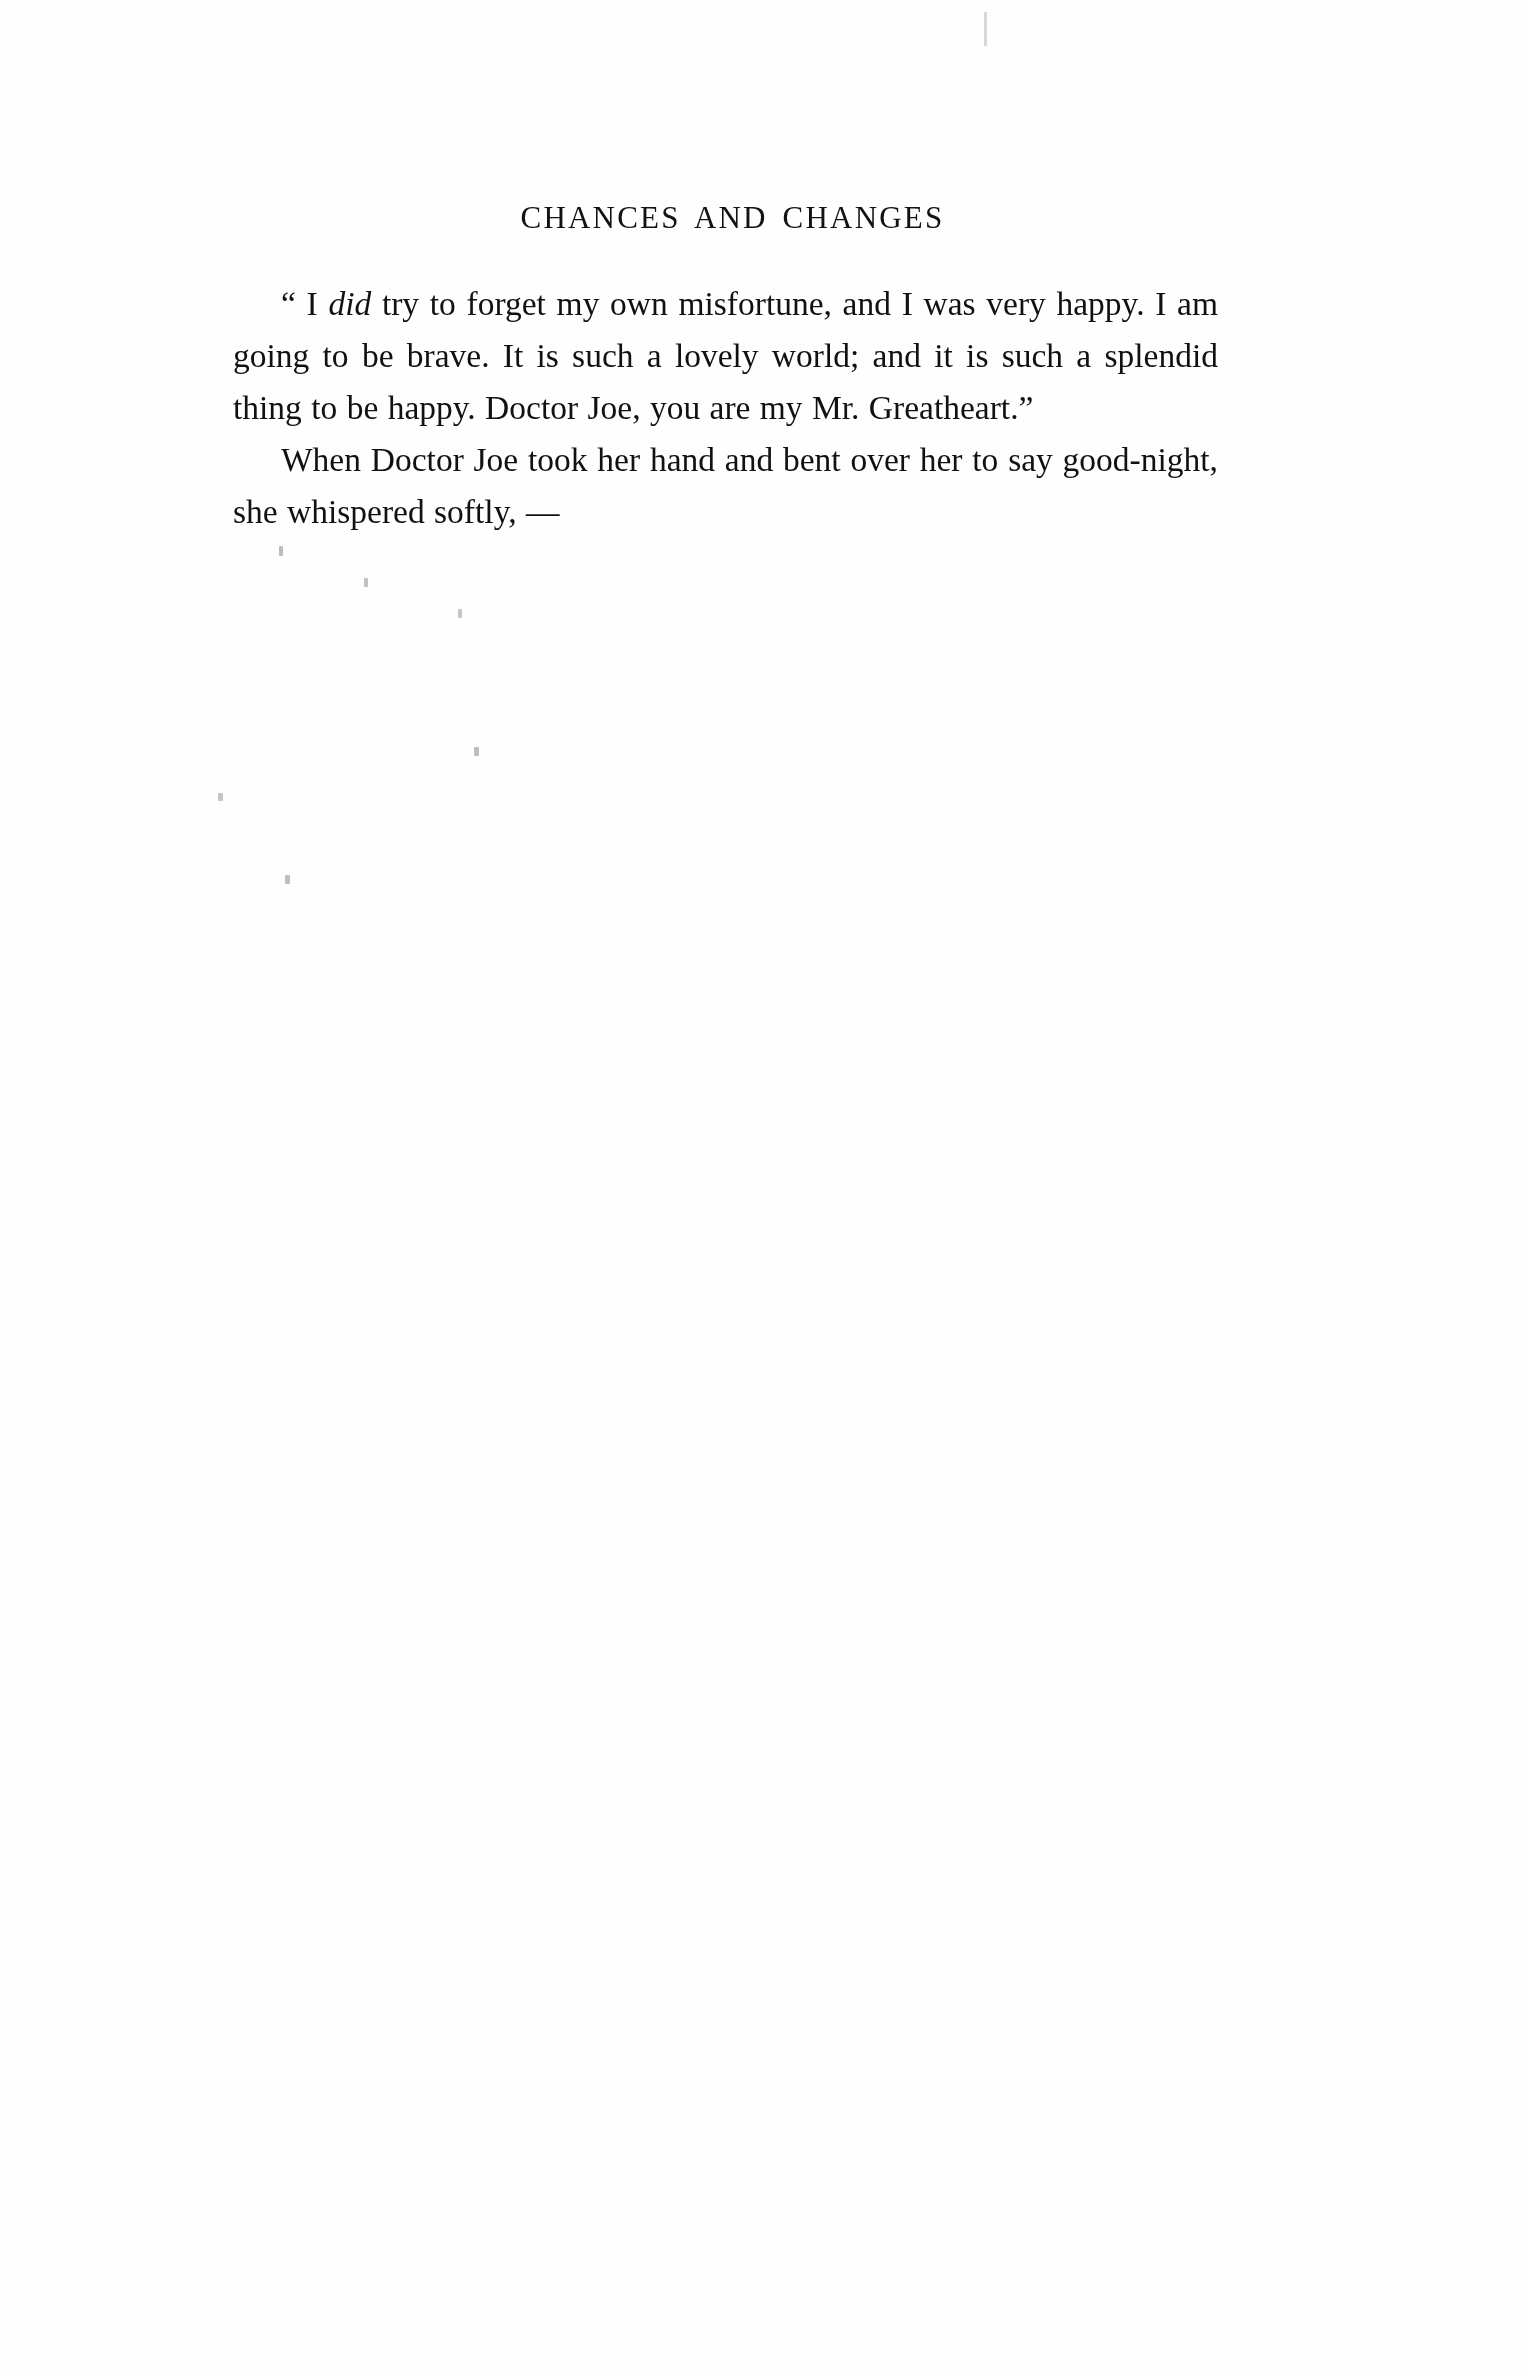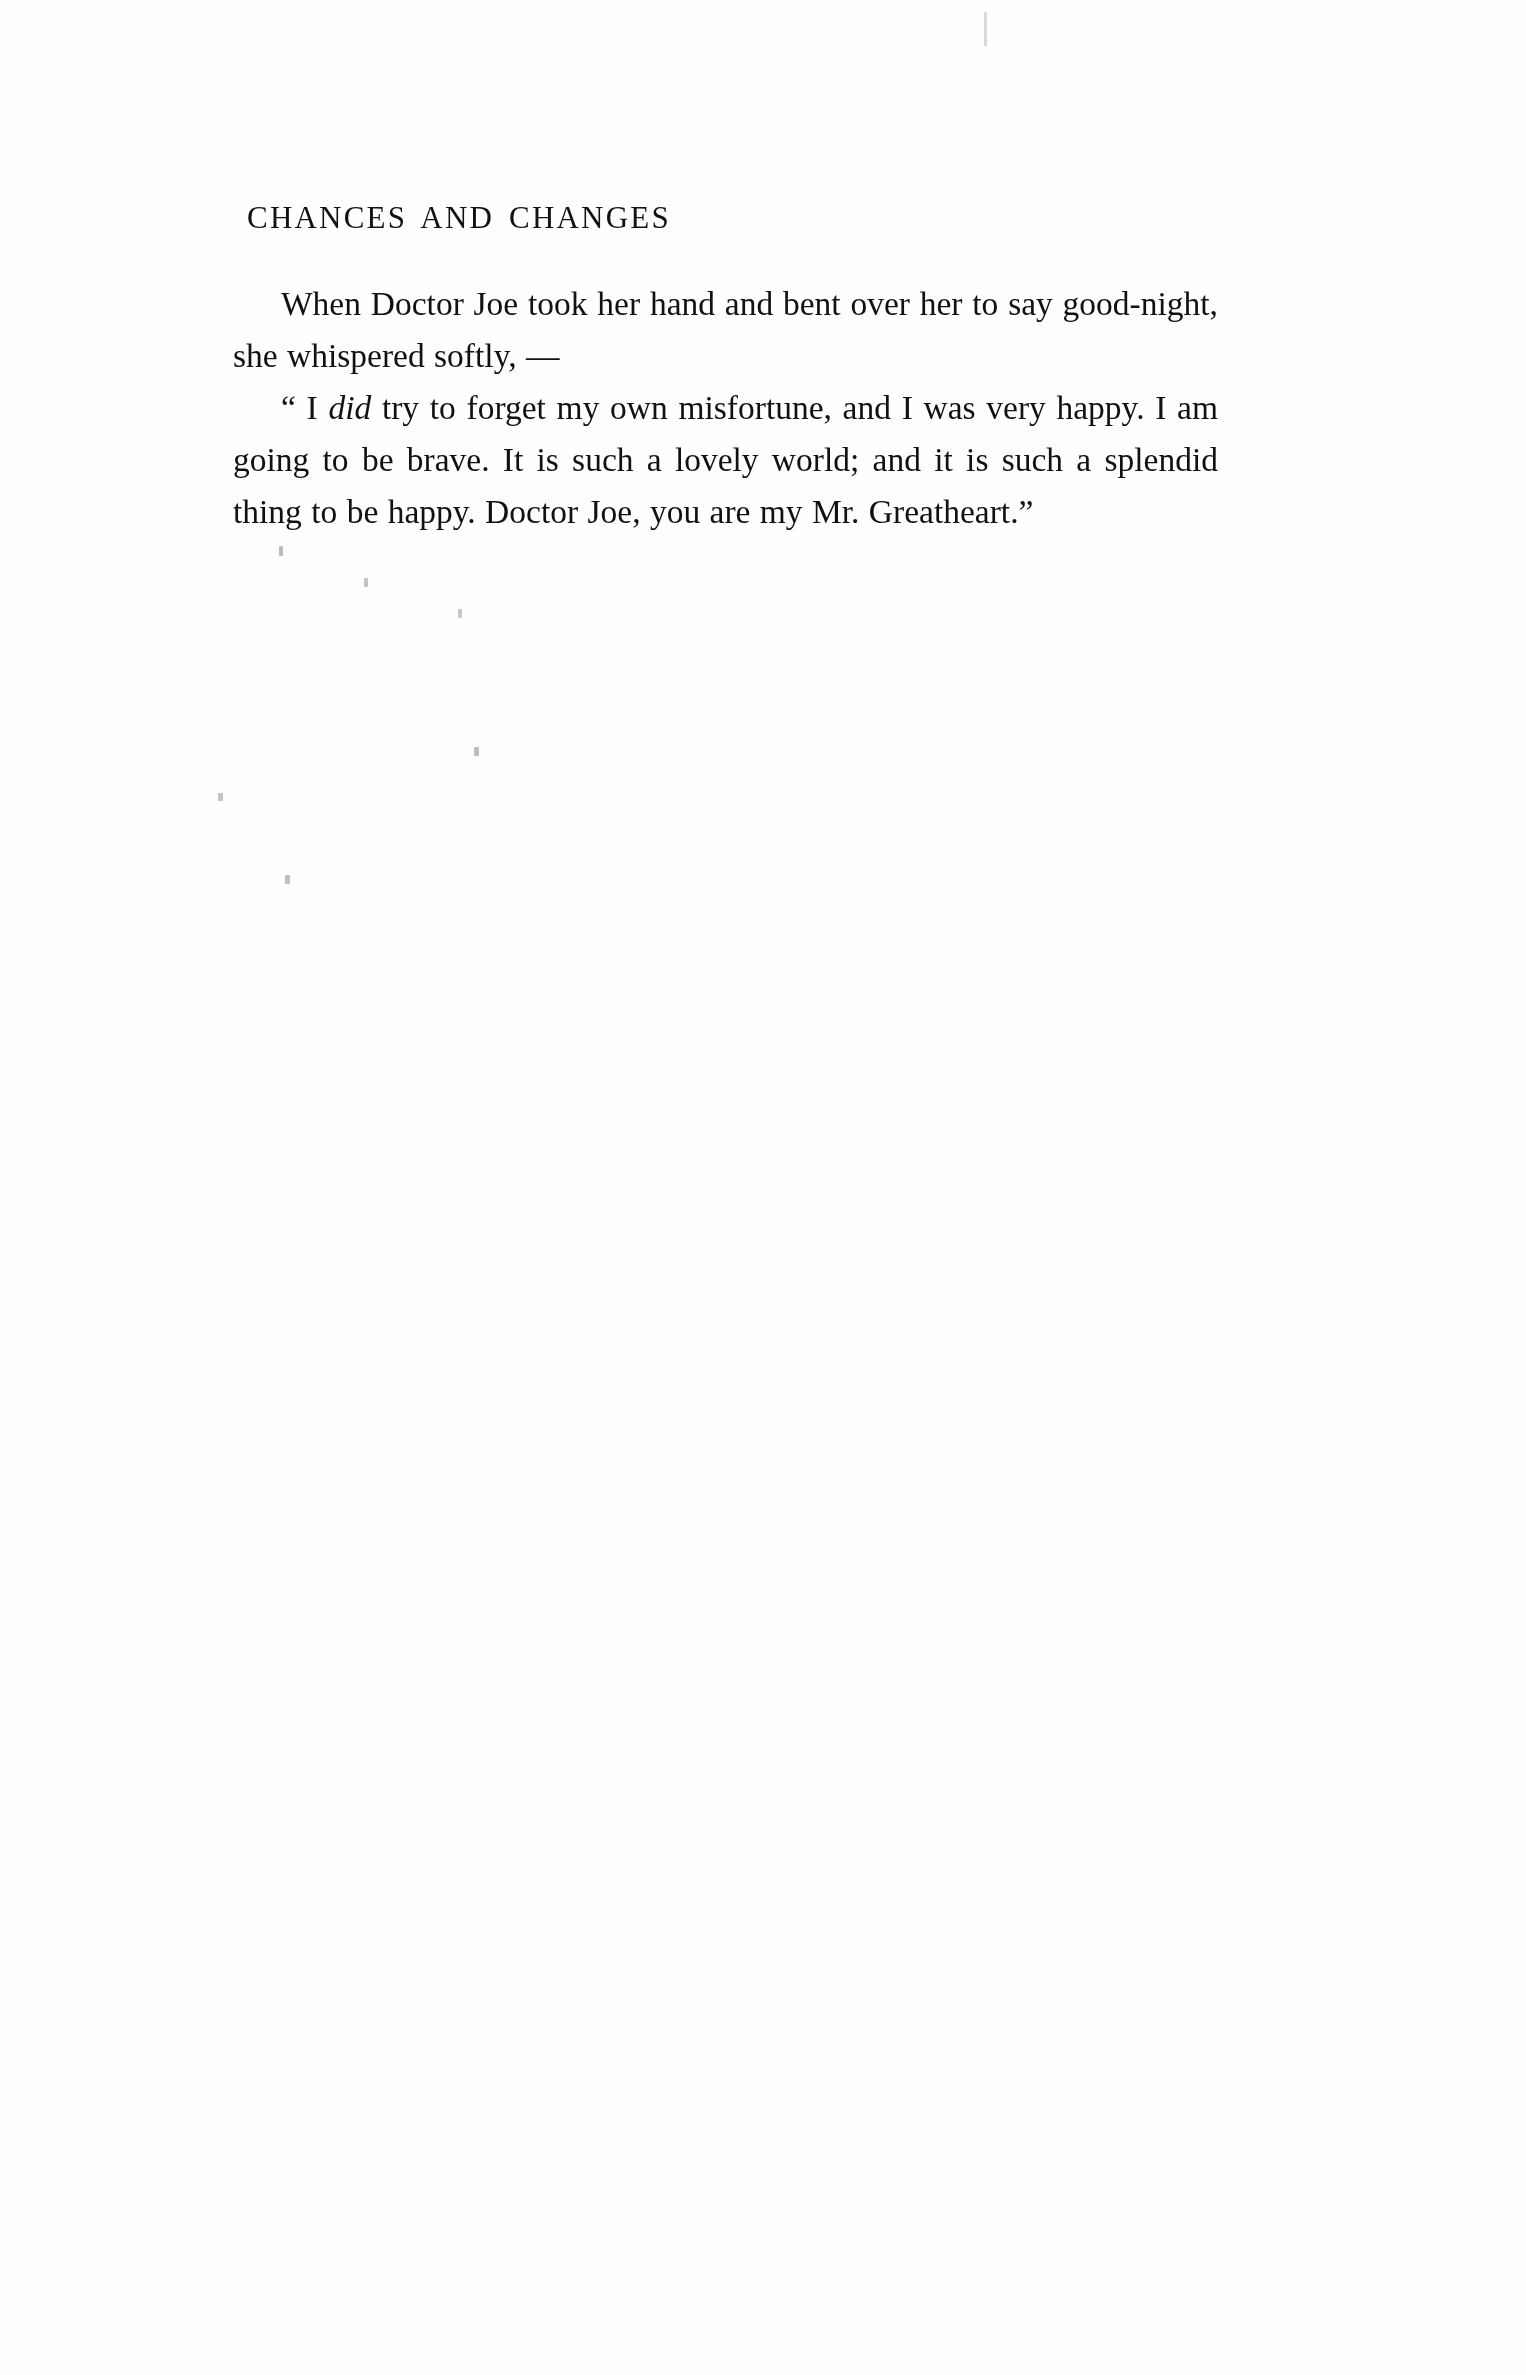--- a/index.html
+++ b/index.html
@@ -23,20 +23,21 @@
     height: 2375px;
     background: #fefefe;
   }
   .page-inner {
     position: absolute;
     left: 233px;
     top: 200px;
     width: 985px;
   }
   .running-head {
+    text-align: center;
     font-size: 31px;
     letter-spacing: 2.2px;
     word-spacing: 5px;
     font-weight: 400;
     color: #121212;
     margin: 0 0 42px 0;
     padding-left: 14px;
   }
   .body-text {
     font-size: 33.5px;
@@ -84,25 +85,25 @@
 
   <div class="edge-mark"></div>
 
   <div class="page-inner">
 
     <div class="running-head">CHANCES AND CHANGES</div>
 
     <div class="body-text">
 
       <p class="para">
-        <span>When Doctor Joe took her hand and bent over her to say good-night, she whispered softly, —</span>
+        <span>“ I </span><em>did</em><span> try to forget my own misfortune, and I was very happy.  I am going to be brave.  It is such a lovely world; and it is such a splendid thing to be happy.  Doctor Joe, you are my Mr. Greatheart.”</span>
       </p>
 
       <p class="para">
-        <span>“ I </span><em>did</em><span> try to forget my own misfortune, and I was very happy.  I am going to be brave.  It is such a lovely world; and it is such a splendid thing to be happy.  Doctor Joe, you are my Mr. Greatheart.”</span>
+        <span>When Doctor Joe took her hand and bent over her to say good-night, she whispered softly, —</span>
       </p>
 
     </div>
   </div>
 
   <span class="speck s1"></span>
   <span class="speck s2"></span>
   <span class="speck s3"></span>
   <span class="speck s4"></span>
   <span class="speck s5"></span>

